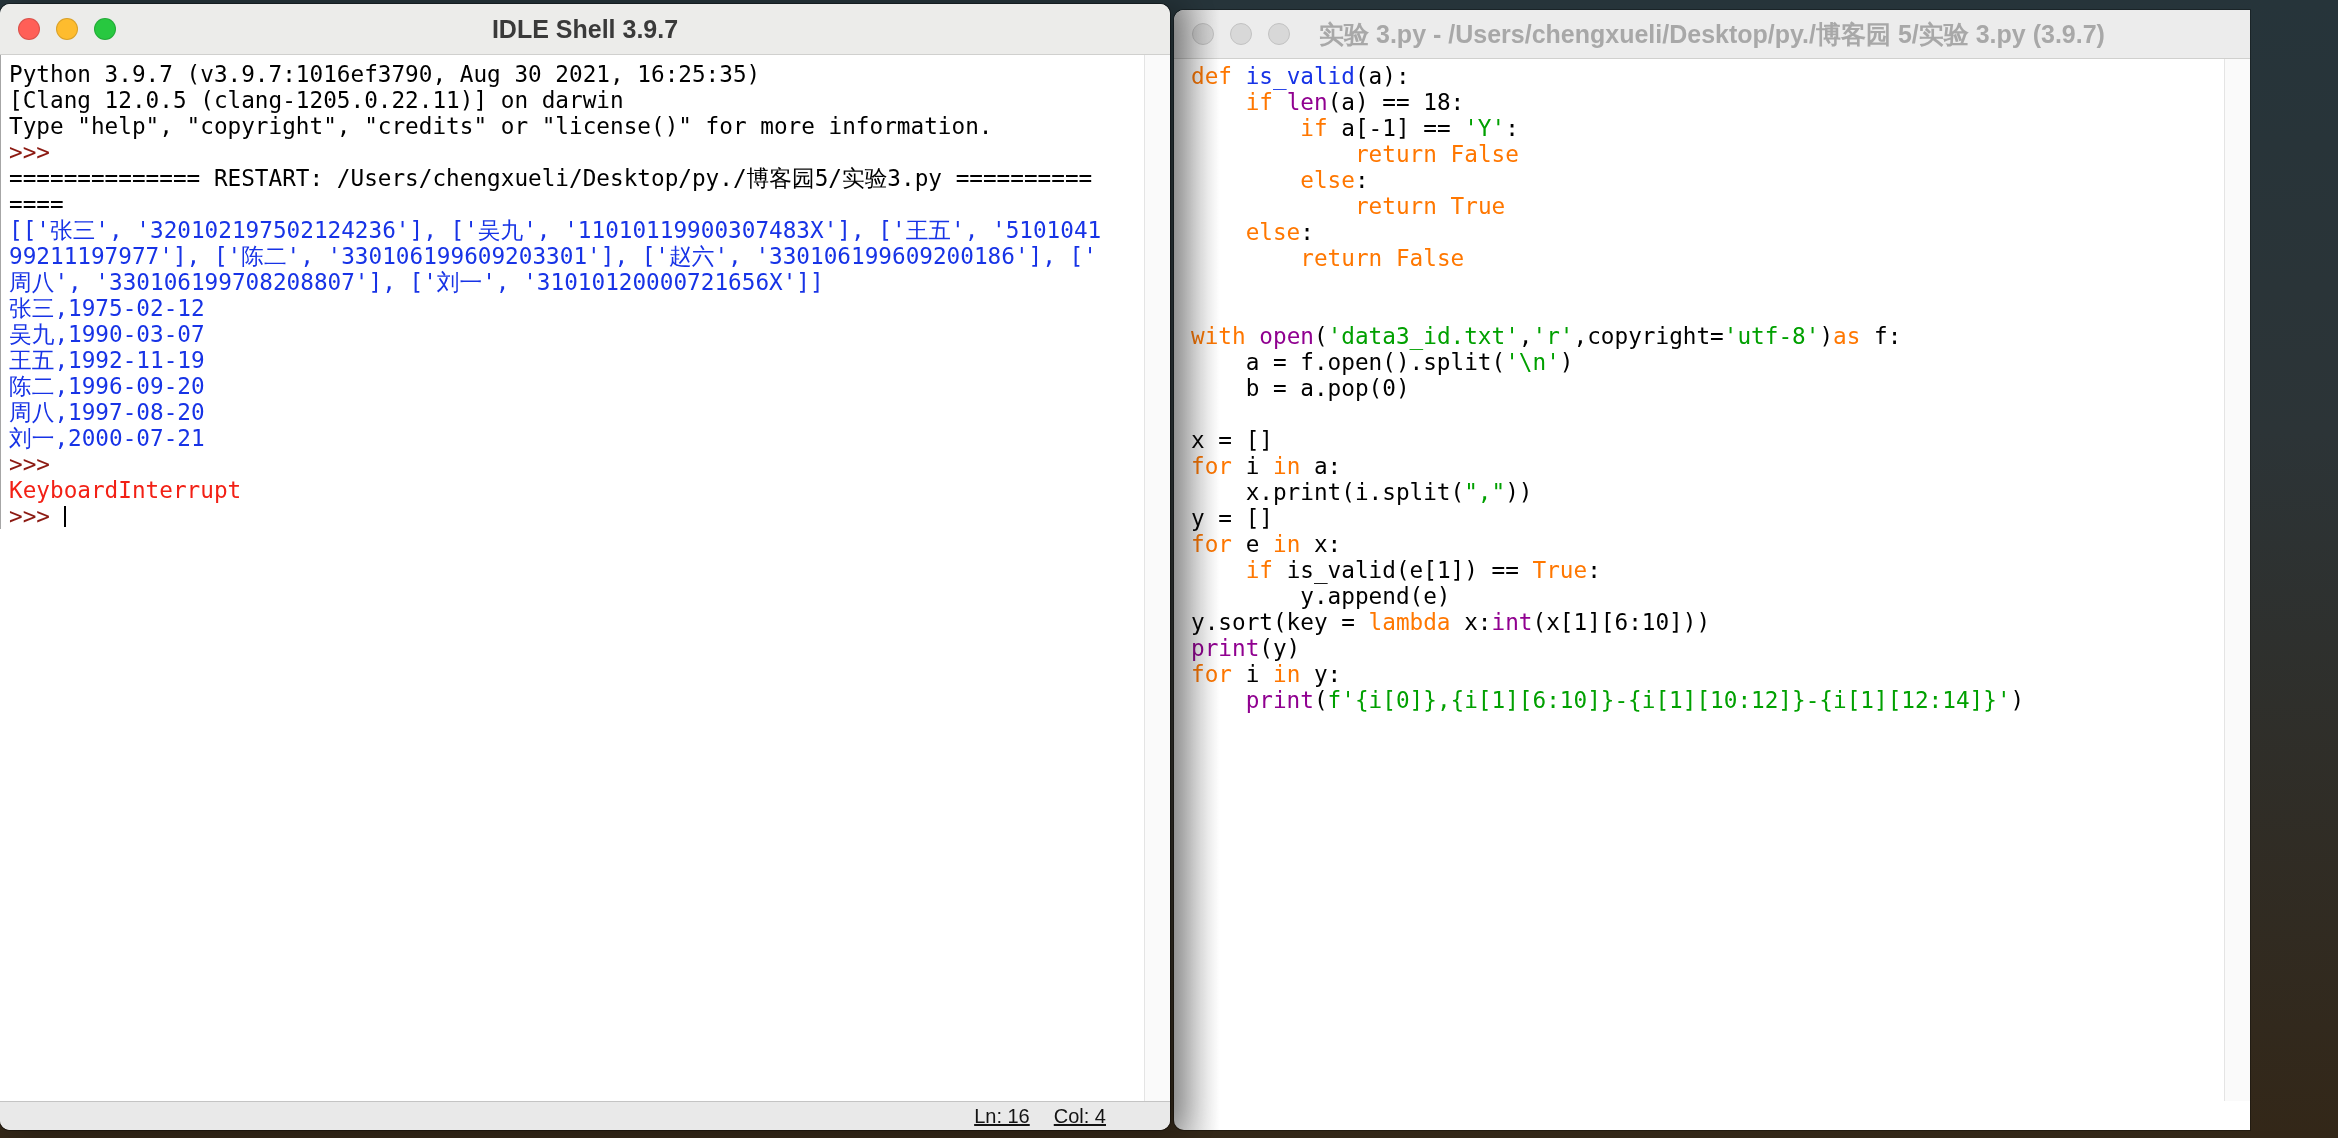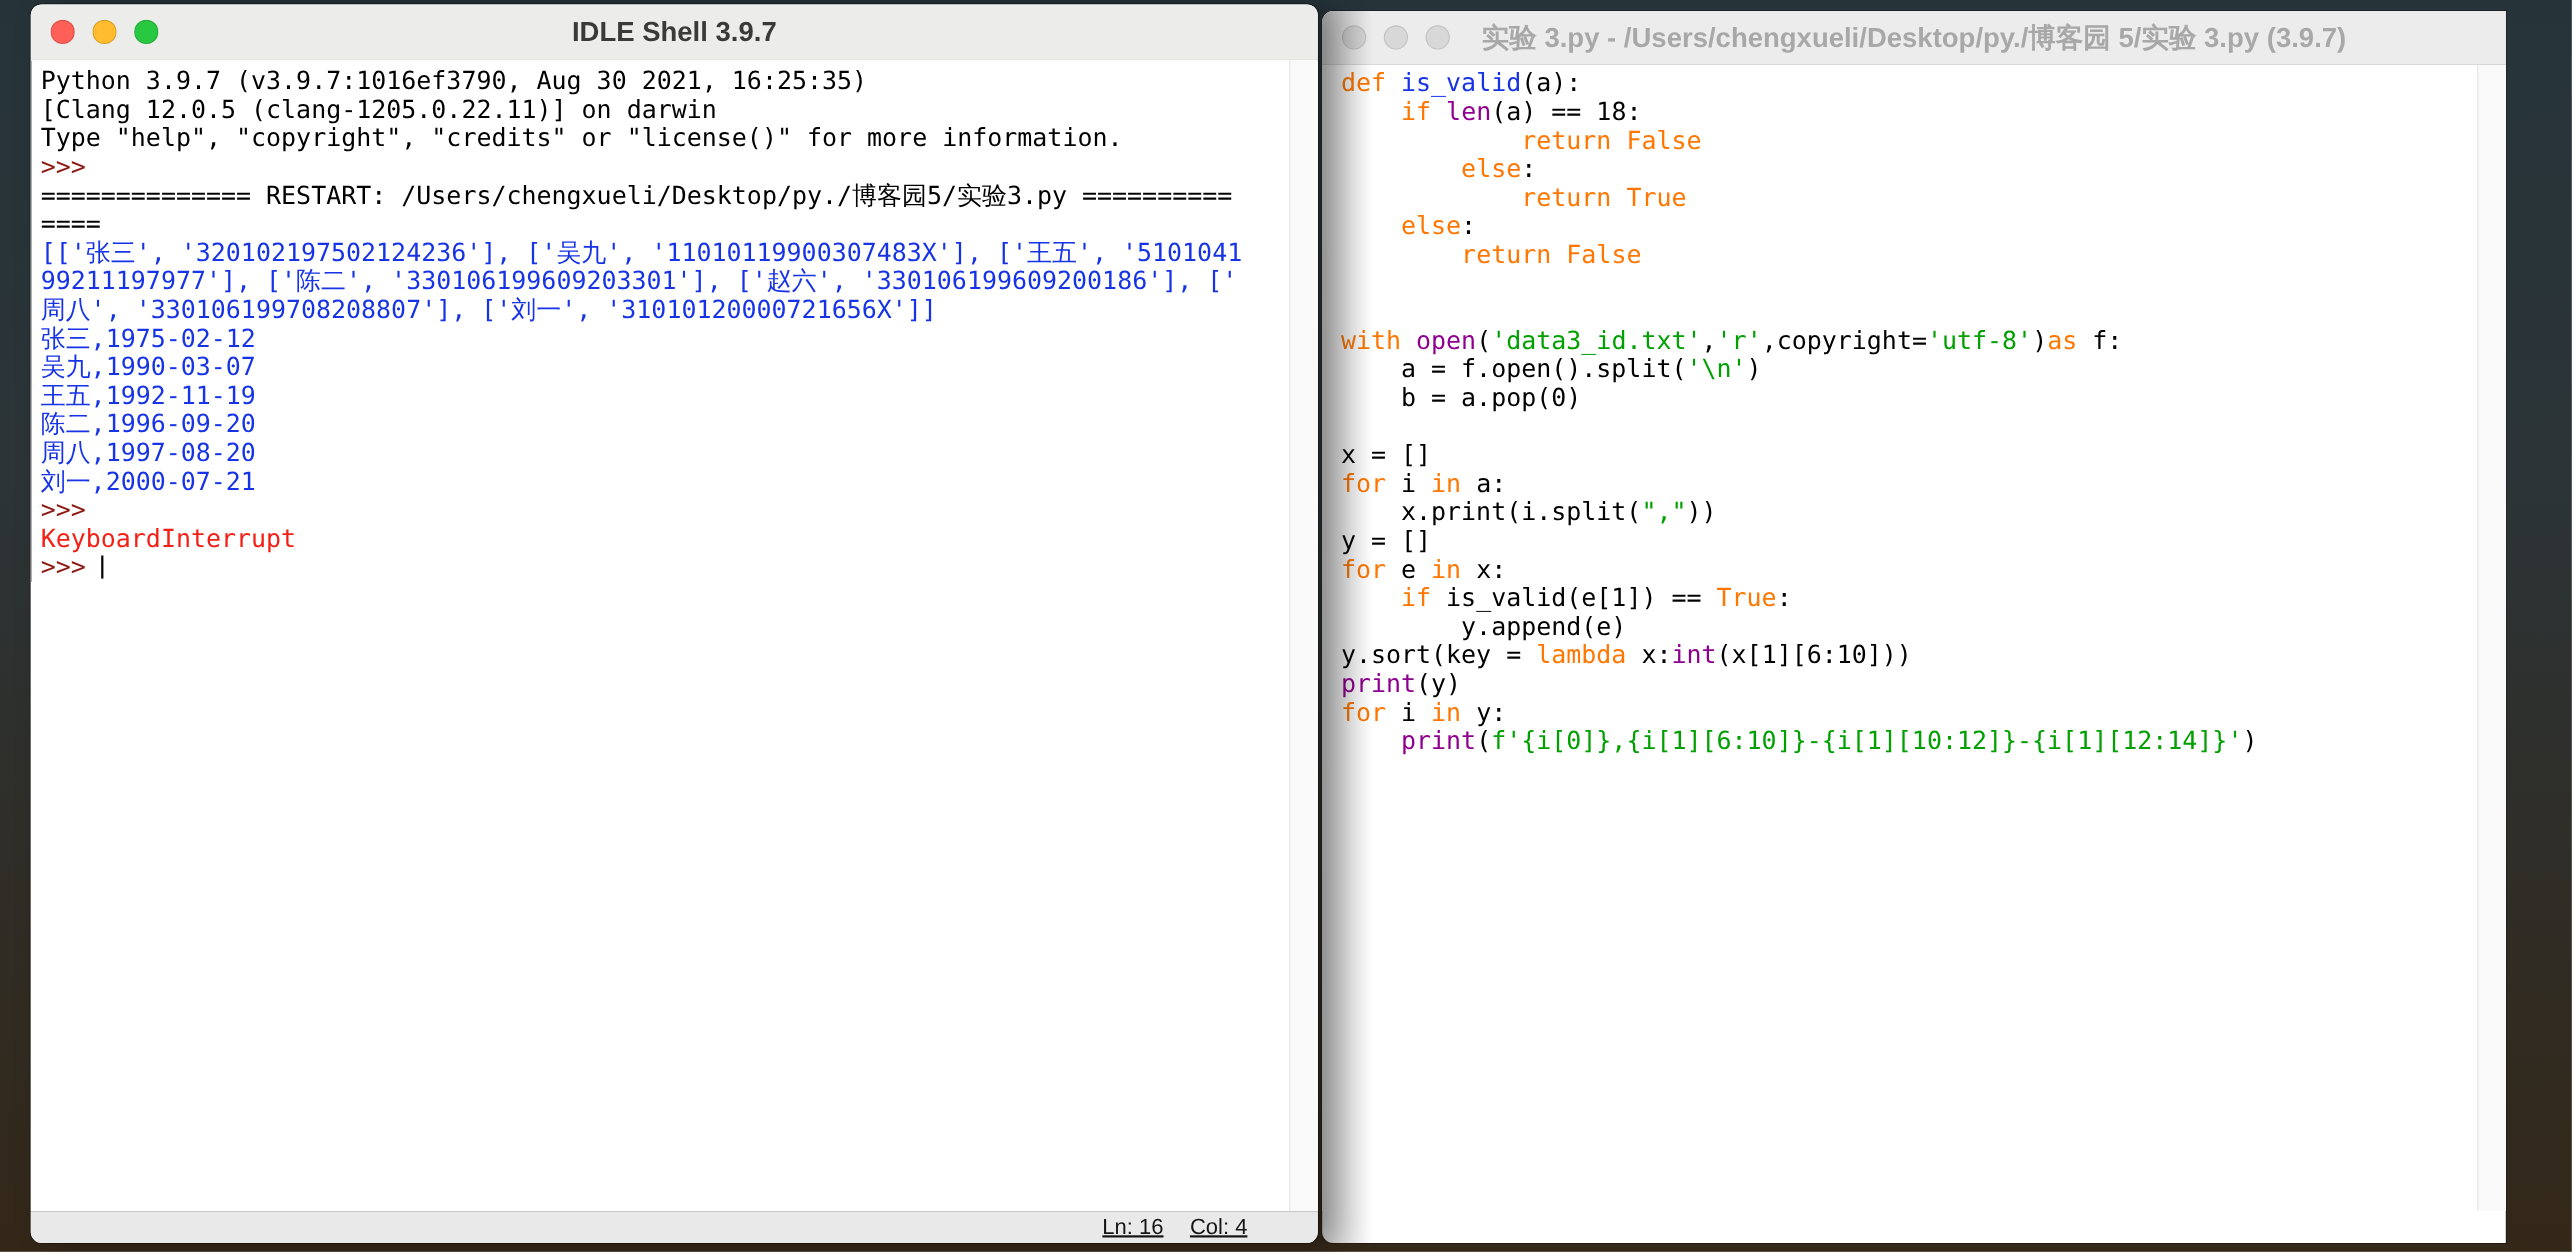--- a/index.html
+++ b/index.html
@@ -1,21 +1,21 @@
 <!DOCTYPE html>
 <html style="--black: #000000; --stdout: #1733e6; --console: #8c1a12; --stderr: #f22015; --kw: #ff7700; --bi: #900090; --str: #00a000; --def: #1733e6; --traffic_red: #ff5f57; --traffic_yellow: #febc2e; --traffic_green: #28c840; --traffic_inactive: #d8d8d8;"><head>
 <meta charset="utf-8">
 <style>
   html,body{margin:0;padding:0;}
   body{
     width:2338px;height:1138px;position:relative;overflow:hidden;
     background:linear-gradient(180deg,#26343a 0%,#2c3437 38%,#332718 100%);
     font-family:"Liberation Sans",sans-serif;
   }
-  .window{position:absolute;background:#ffffff;margin-left:28px;}
+  .window{position:absolute;background:#ffffff;}
   #win-left{
     left:0;top:4px;width:1170px;height:1126px;border-radius:10px;z-index:2;
     box-shadow:0 0 0 1px rgba(0,0,0,.35), 16px 0 30px rgba(0,0,0,.30);
   }
   #win-right{
     left:1174px;top:10px;width:1076px;height:1120px;border-radius:10px 0 0 10px;z-index:1;
     box-shadow:0 0 0 1px rgba(0,0,0,.30);
   }
   .titlebar{
     position:relative;height:50px;background:#ececea;border-bottom:1px solid #d0d0ce;
@@ -117,20 +117,21 @@
       <span class="dot dot-inactive"></span>
       <span class="dot dot-inactive"></span>
       <span class="dot dot-inactive"></span>
     </div>
     <div class="title">实验 3.py - /Users/chengxueli/Desktop/py./博客园 5/实验 3.py (3.9.7)</div>
   </div>
   <div class="content mono">
     <div id="code-pane">
         <div class="tline"><span class="c-kw">def</span><span> </span><span class="c-def">is_valid</span><span>(a):</span></div>
         <div class="tline"><span>    </span><span class="c-kw">if</span><span> </span><span class="c-bi">len</span><span>(a) == 18:</span></div>
+        <div class="tline"><span>        </span><span class="c-kw">if</span><span> a[-1] == </span><span class="c-str">'Y'</span><span>:</span></div>
         <div class="tline"><span>            </span><span class="c-kw">return</span><span> </span><span class="c-kw">False</span></div>
         <div class="tline"><span>        </span><span class="c-kw">else</span><span>:</span></div>
         <div class="tline"><span>            </span><span class="c-kw">return</span><span> </span><span class="c-kw">True</span></div>
         <div class="tline"><span>    </span><span class="c-kw">else</span><span>:</span></div>
         <div class="tline"><span>        </span><span class="c-kw">return</span><span> </span><span class="c-kw">False</span></div>
         <div class="tline"></div>
         <div class="tline"></div>
         <div class="tline"><span class="c-kw">with</span><span> </span><span class="c-bi">open</span><span>(</span><span class="c-str">'data3_id.txt'</span><span>,</span><span class="c-str">'r'</span><span>,copyright=</span><span class="c-str">'utf-8'</span><span>)</span><span class="c-kw">as</span><span> f:</span></div>
         <div class="tline"><span>    a = f.open().split(</span><span class="c-str">'\n'</span><span>)</span></div>
         <div class="tline"><span>    b = a.pop(0)</span></div>

